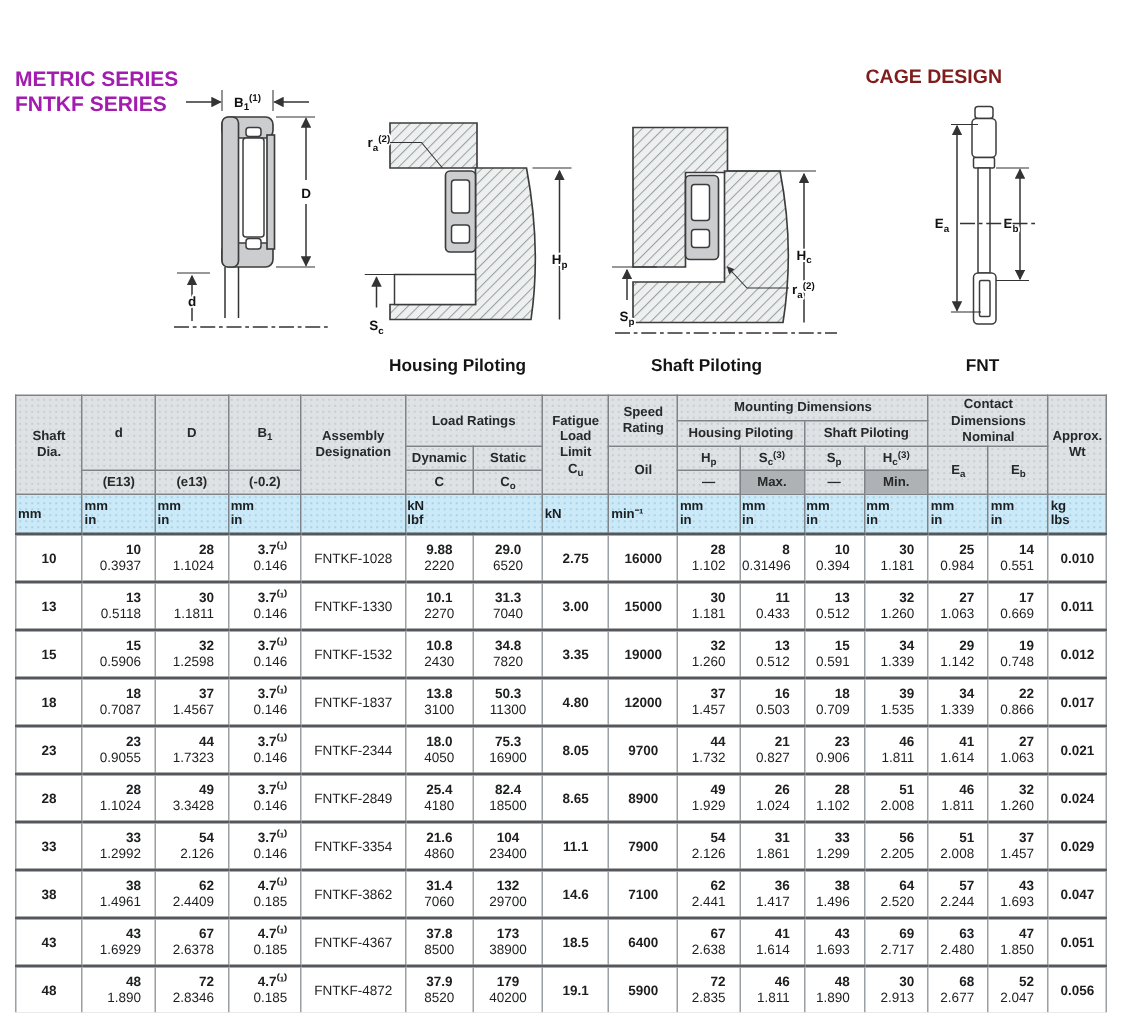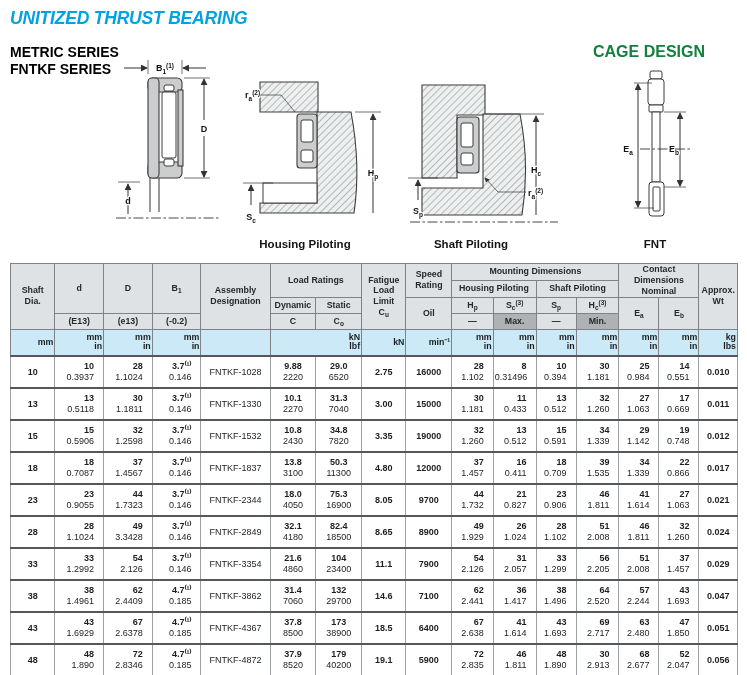--- a/index.html
+++ b/index.html
@@ -1,22 +1,22 @@
 <!DOCTYPE html>
 <html><head>
 <meta charset="utf-8">
 <style>
   html,body{margin:0;padding:0;background:#ffffff;}
   .page{position:relative;width:747px;height:675px;background:#fff;
         font-family:"Liberation Sans",sans-serif;overflow:hidden;}
   .title{position:absolute;left:10px;top:8px;font-size:17.5px;font-style:italic;
          font-weight:bold;color:#00A3E0;letter-spacing:-0.2px;}
   .series{position:absolute;left:10px;top:44px;font-size:14px;font-weight:bold;
-          line-height:1.18;color:#000000;}
-  .cage-heading{position:absolute;left:577px;top:43px;font-size:16px;font-weight:bold;color:#15803d;margin-left:16px;}
+          line-height:1.18;color:#a21caf;}
+  .cage-heading{position:absolute;left:577px;top:43px;font-size:13px;font-weight:bold;color:#7f1d1d;}
   .caption{position:absolute;top:238px;font-size:11.5px;font-weight:bold;color:#141414;text-align:center;}
   .cap-housing{left:245px;width:120px;}
   .cap-shaft{left:411px;width:120px;}
   .cap-fnt{left:600px;width:110px;}
   svg{position:absolute;}
   .part{fill:#cbcdce;stroke:#3c3c3c;stroke-width:1.1;}
   .roller{fill:#ffffff;stroke:#3c3c3c;stroke-width:1;}
   .hatched{fill:url(#hatch);stroke:#3c3c3c;stroke-width:1.1;}
   .dline{stroke:#333;stroke-width:1;fill:none;}
   .xline{stroke:#333;stroke-width:0.7;fill:none;}
@@ -25,21 +25,21 @@
        paint-order:stroke;stroke:#fff;stroke-width:2.5px;stroke-linejoin:round;}
   
   .tablewrap{position:absolute;left:10px;top:263px;}
   table{border-collapse:collapse;table-layout:fixed;width:728px;border:1px solid #7e8387;}
   th{background-color:#dfe2e4;background-image:radial-gradient(#c9cdcf 0.6px,rgba(0,0,0,0) 0.6px);
      background-size:4px 4px;font-size:8.8px;font-weight:bold;color:#26282a;
      border:1px solid #7e8387;padding:0 2px;line-height:1.25;height:15px;vertical-align:middle;text-align:center;}
   th.gray-cell{background-color:#aeb2b5;background-image:none;margin-top:40px;}
   td{font-size:9px;color:#1c1e20;vertical-align:middle;}
   .units td{background-color:#cbe9f7;background-image:radial-gradient(#a8d4ea 0.6px,rgba(0,0,0,0) 0.6px);
-            background-size:4px 4px;font-weight:bold;text-align:right;height:23px;line-height:1.12;
+            background-size:4px 4px;font-weight:bold;text-align:left;height:23px;line-height:1.12;
             border:1px solid #7e8387;border-bottom:2px solid #54585c;font-size:8.8px;}
   .drow td{height:28px;border-left:1px solid #9aa0a4;border-right:1px solid #9aa0a4;
            border-top:2px solid #54585c;background:#fff;line-height:1.18;}
   .drow:last-child td{border-bottom:2px solid #54585c;}
   .c-right{text-align:right;padding-right:9px;}
   .c-center{text-align:center;}
   .c-shaft{text-align:center;font-weight:bold;}
   .c-desig{text-align:center;background-color:#dfe2e4;
            background-image:radial-gradient(#c9cdcf 0.6px,rgba(0,0,0,0) 0.6px);background-size:4px 4px;}
   .strong{font-weight:bold;}
@@ -57,21 +57,20 @@
       <pattern id="hatch" width="5" height="5" patternUnits="userSpaceOnUse" patternTransform="rotate(45)">
         <rect width="5" height="5" fill="#eef0f0"></rect>
         <line x1="0" y1="0" x2="0" y2="5" stroke="#98a0a4" stroke-width="1.4"></line>
       </pattern>
       <marker id="arr" viewBox="0 0 8 8" refX="7" refY="4" markerWidth="7" markerHeight="7" orient="auto-start-reverse">
         <path d="M0,0 L8,4 L0,8 z" fill="#333"></path>
       </marker>
     </defs>
   </svg>
 
-  <div class="title">UNITIZED THRUST BEARING</div>
   <div class="series">
     <div>METRIC SERIES</div>
     <div>FNTKF SERIES</div>
   </div>
   <div class="cage-heading">CAGE DESIGN</div>
 
   <svg style="left:112px;top:56px" width="115" height="172" viewBox="0 0 115 172">
     <g>
       <line class="xline" x1="36" y1="4" x2="36" y2="18"></line>
       <line class="xline" x1="70" y1="4" x2="70" y2="18"></line>
@@ -491,21 +490,21 @@
               <div class="v2">11300</div>
             </td>
             <td class="c-center strong">4.80</td>
             <td class="c-center strong">12000</td>
             <td class="c-right">
               <div class="v1">37</div>
               <div class="v2">1.457</div>
             </td>
             <td class="c-right">
               <div class="v1">16</div>
-              <div class="v2">0.411</div>
+              <div class="v2">0.503</div>
             </td>
             <td class="c-right">
               <div class="v1">18</div>
               <div class="v2">0.709</div>
             </td>
             <td class="c-right">
               <div class="v1">39</div>
               <div class="v2">1.535</div>
             </td>
             <td class="c-right">
@@ -578,21 +577,21 @@
             <td class="c-right">
               <div class="v1">49</div>
               <div class="v2">3.3428</div>
             </td>
             <td class="c-right">
               <div class="v1">3.7⁽¹⁾</div>
               <div class="v2">0.146</div>
             </td>
             <td class="c-desig">FNTKF-2849</td>
             <td class="c-center">
-              <div class="v1">32.1</div>
+              <div class="v1">25.4</div>
               <div class="v2">4180</div>
             </td>
             <td class="c-center">
               <div class="v1">82.4</div>
               <div class="v2">18500</div>
             </td>
             <td class="c-center strong">8.65</td>
             <td class="c-center strong">8900</td>
             <td class="c-right">
               <div class="v1">49</div>
@@ -644,21 +643,21 @@
               <div class="v2">23400</div>
             </td>
             <td class="c-center strong">11.1</td>
             <td class="c-center strong">7900</td>
             <td class="c-right">
               <div class="v1">54</div>
               <div class="v2">2.126</div>
             </td>
             <td class="c-right">
               <div class="v1">31</div>
-              <div class="v2">2.057</div>
+              <div class="v2">1.861</div>
             </td>
             <td class="c-right">
               <div class="v1">33</div>
               <div class="v2">1.299</div>
             </td>
             <td class="c-right">
               <div class="v1">56</div>
               <div class="v2">2.205</div>
             </td>
             <td class="c-right">

